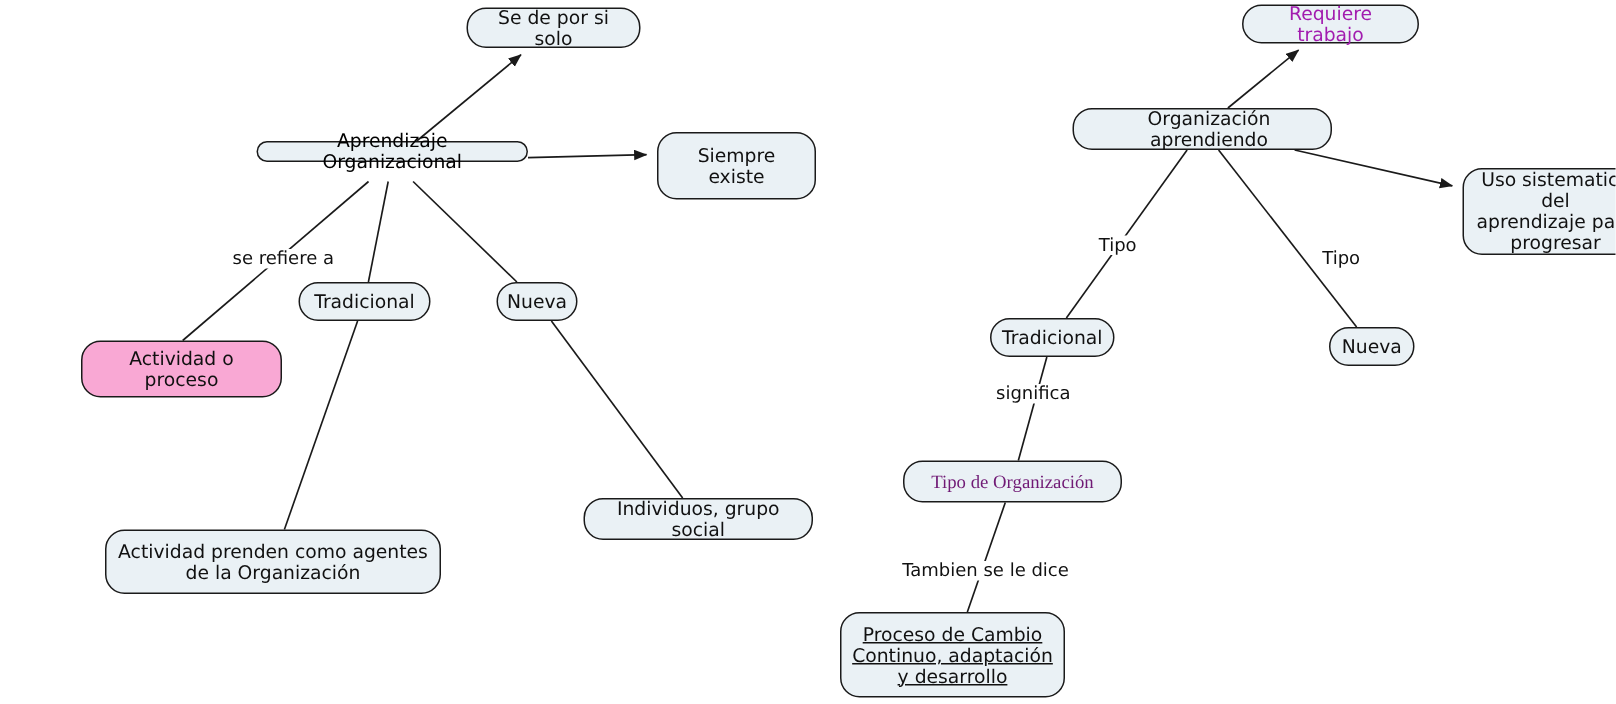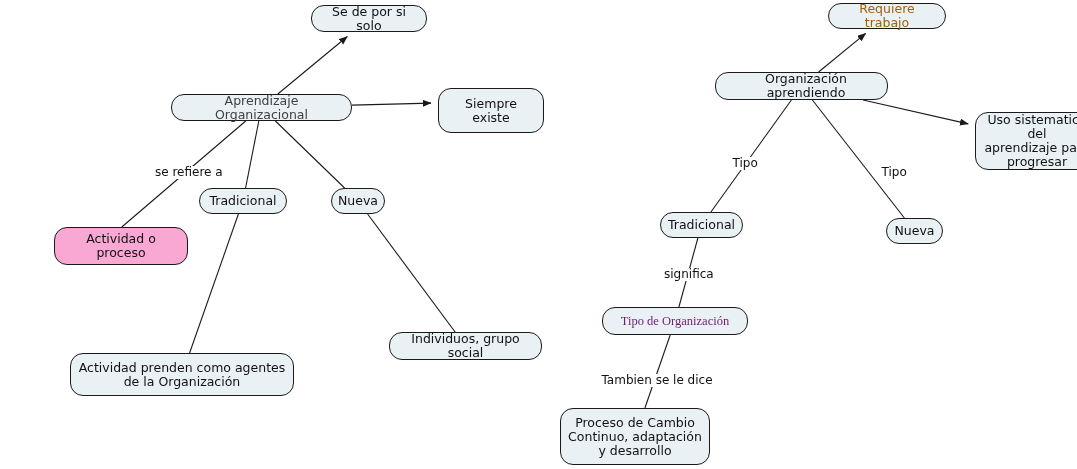--- a/index.html
+++ b/index.html
@@ -81,41 +81,41 @@
         <line x1="826.1" y1="100.0" x2="931.2" y2="123.9" stroke="#1a1a1a" stroke-width="1.1" marker-end="url(#arrowhead)"></line>
         <line x1="754.4" y1="100.0" x2="673.9" y2="212.0" stroke="#1a1a1a" stroke-width="1.1"></line>
         <line x1="775.4" y1="100.0" x2="867.4" y2="218.0" stroke="#1a1a1a" stroke-width="1.1"></line>
         <line x1="660.9" y1="238.0" x2="641.9" y2="307.0" stroke="#1a1a1a" stroke-width="1.1"></line>
         <line x1="633.2" y1="335.0" x2="607.9" y2="408.0" stroke="#1a1a1a" stroke-width="1.1"></line>
       </g>
   </svg>
 
   <div id="node-layer">
       <div class="node" style="left: 274px; top: 5px; width: 116px; height: 27px; background: rgb(234, 241, 245); border-color: rgb(26, 26, 26); color: rgb(17, 17, 17);">Se de por si solo</div>
-      <div class="node" style="left: 134px; top: 94px; width: 181px; height: 27px; background: rgb(234, 241, 245); border-color: rgb(26, 26, 26); color: #404040;">Aprendizaje Organizacional</div>
+      <div class="node" style="left: 134px; top: 94px; width: 181px; height: 14px; background: rgb(234, 241, 245); border-color: rgb(26, 26, 26); color: #000000;">Aprendizaje Organizacional</div>
       <div class="node" style="left: 401px; top: 88px; width: 106px; height: 45px; background: rgb(234, 241, 245); border-color: rgb(26, 26, 26); color: rgb(17, 17, 17);">Siempre existe</div>
       <div class="node" style="left: 17px; top: 227px; width: 134px; height: 38px; background: #f9a8d4; border-color: rgb(26, 26, 26); color: rgb(17, 17, 17);">Actividad o proceso</div>
       <div class="node" style="left: 162px; top: 188px; width: 88px; height: 26px; background: rgb(234, 241, 245); border-color: rgb(26, 26, 26); color: rgb(17, 17, 17);">Tradicional</div>
       <div class="node" style="left: 294px; top: 188px; width: 54px; height: 26px; background: rgb(234, 241, 245); border-color: rgb(26, 26, 26); color: rgb(17, 17, 17);">Nueva</div>
       <div class="node" style="left: 33px; top: 353px; width: 224px; height: 43px; background: rgb(234, 241, 245); border-color: rgb(26, 26, 26); color: rgb(17, 17, 17);">Actividad prenden como agentes
 de la Organización</div>
       <div class="node" style="left: 352px; top: 332px; width: 153px; height: 28px; background: rgb(234, 241, 245); border-color: rgb(26, 26, 26); color: rgb(17, 17, 17);">Individuos, grupo social</div>
-      <div class="node" style="left: 791px; top: 3px; width: 118px; height: 26px; background: rgb(234, 241, 245); border-color: rgb(26, 26, 26); color: #a16207;">Requiere trabajo</div>
+      <div class="node" style="left: 791px; top: 3px; width: 118px; height: 26px; background: rgb(234, 241, 245); border-color: rgb(26, 26, 26); color: #a21caf;">Requiere trabajo</div>
       <div class="node" style="left: 678px; top: 72px; width: 173px; height: 28px; background: rgb(234, 241, 245); border-color: rgb(26, 26, 26); color: rgb(17, 17, 17); padding-left: 16px;">Organización aprendiendo</div>
       <div class="node" style="left: 938px; top: 112px; width: 124px; height: 58px; background: rgb(234, 241, 245); border-color: rgb(26, 26, 26); color: rgb(17, 17, 17);">Uso sistematico del
 aprendizaje para
 progresar</div>
       <div class="node" style="left: 623px; top: 212px; width: 83px; height: 26px; background: rgb(234, 241, 245); border-color: rgb(26, 26, 26); color: rgb(17, 17, 17);">Tradicional</div>
       <div class="node" style="left: 849px; top: 218px; width: 57px; height: 26px; background: rgb(234, 241, 245); border-color: rgb(26, 26, 26); color: rgb(17, 17, 17);">Nueva</div>
       <div class="node" style="left: 565px; top: 307px; width: 146px; height: 28px; background: rgb(234, 241, 245); border-color: rgb(26, 26, 26); color: #701a75; font-family: Liberation Serif, serif;">Tipo de Organización</div>
-      <div class="node" style="left: 523px; top: 408px; width: 150px; height: 57px; background: rgb(234, 241, 245); border-color: rgb(26, 26, 26); color: rgb(17, 17, 17);">Proceso de Cambio
+      <div class="node" style="left: 523px; top: 408px; width: 150px; height: 57px; background: rgb(234, 241, 245); border-color: rgb(26, 26, 26); color: rgb(17, 17, 17); text-decoration: underline;">Proceso de Cambio
 Continuo, adaptación
 y desarrollo</div>
     </div>
   <div id="label-layer">
       <div class="link-label" style="left: 117px; top: 165.5px;">se refiere a</div>
       <div class="link-label" style="left: 694.5px; top: 156.5px;">Tipo</div>
       <div class="link-label" style="left: 843.5px; top: 165.5px;">Tipo</div>
-      <div class="link-label" style="left: 626px; top: 268px;">significa</div>
+      <div class="link-label" style="left: 626px; top: 256px;">significa</div>
       <div class="link-label" style="left: 563.5px; top: 373.5px;">Tambien se le dice</div>
     </div>
 
 </div>
 
 </body></html>

